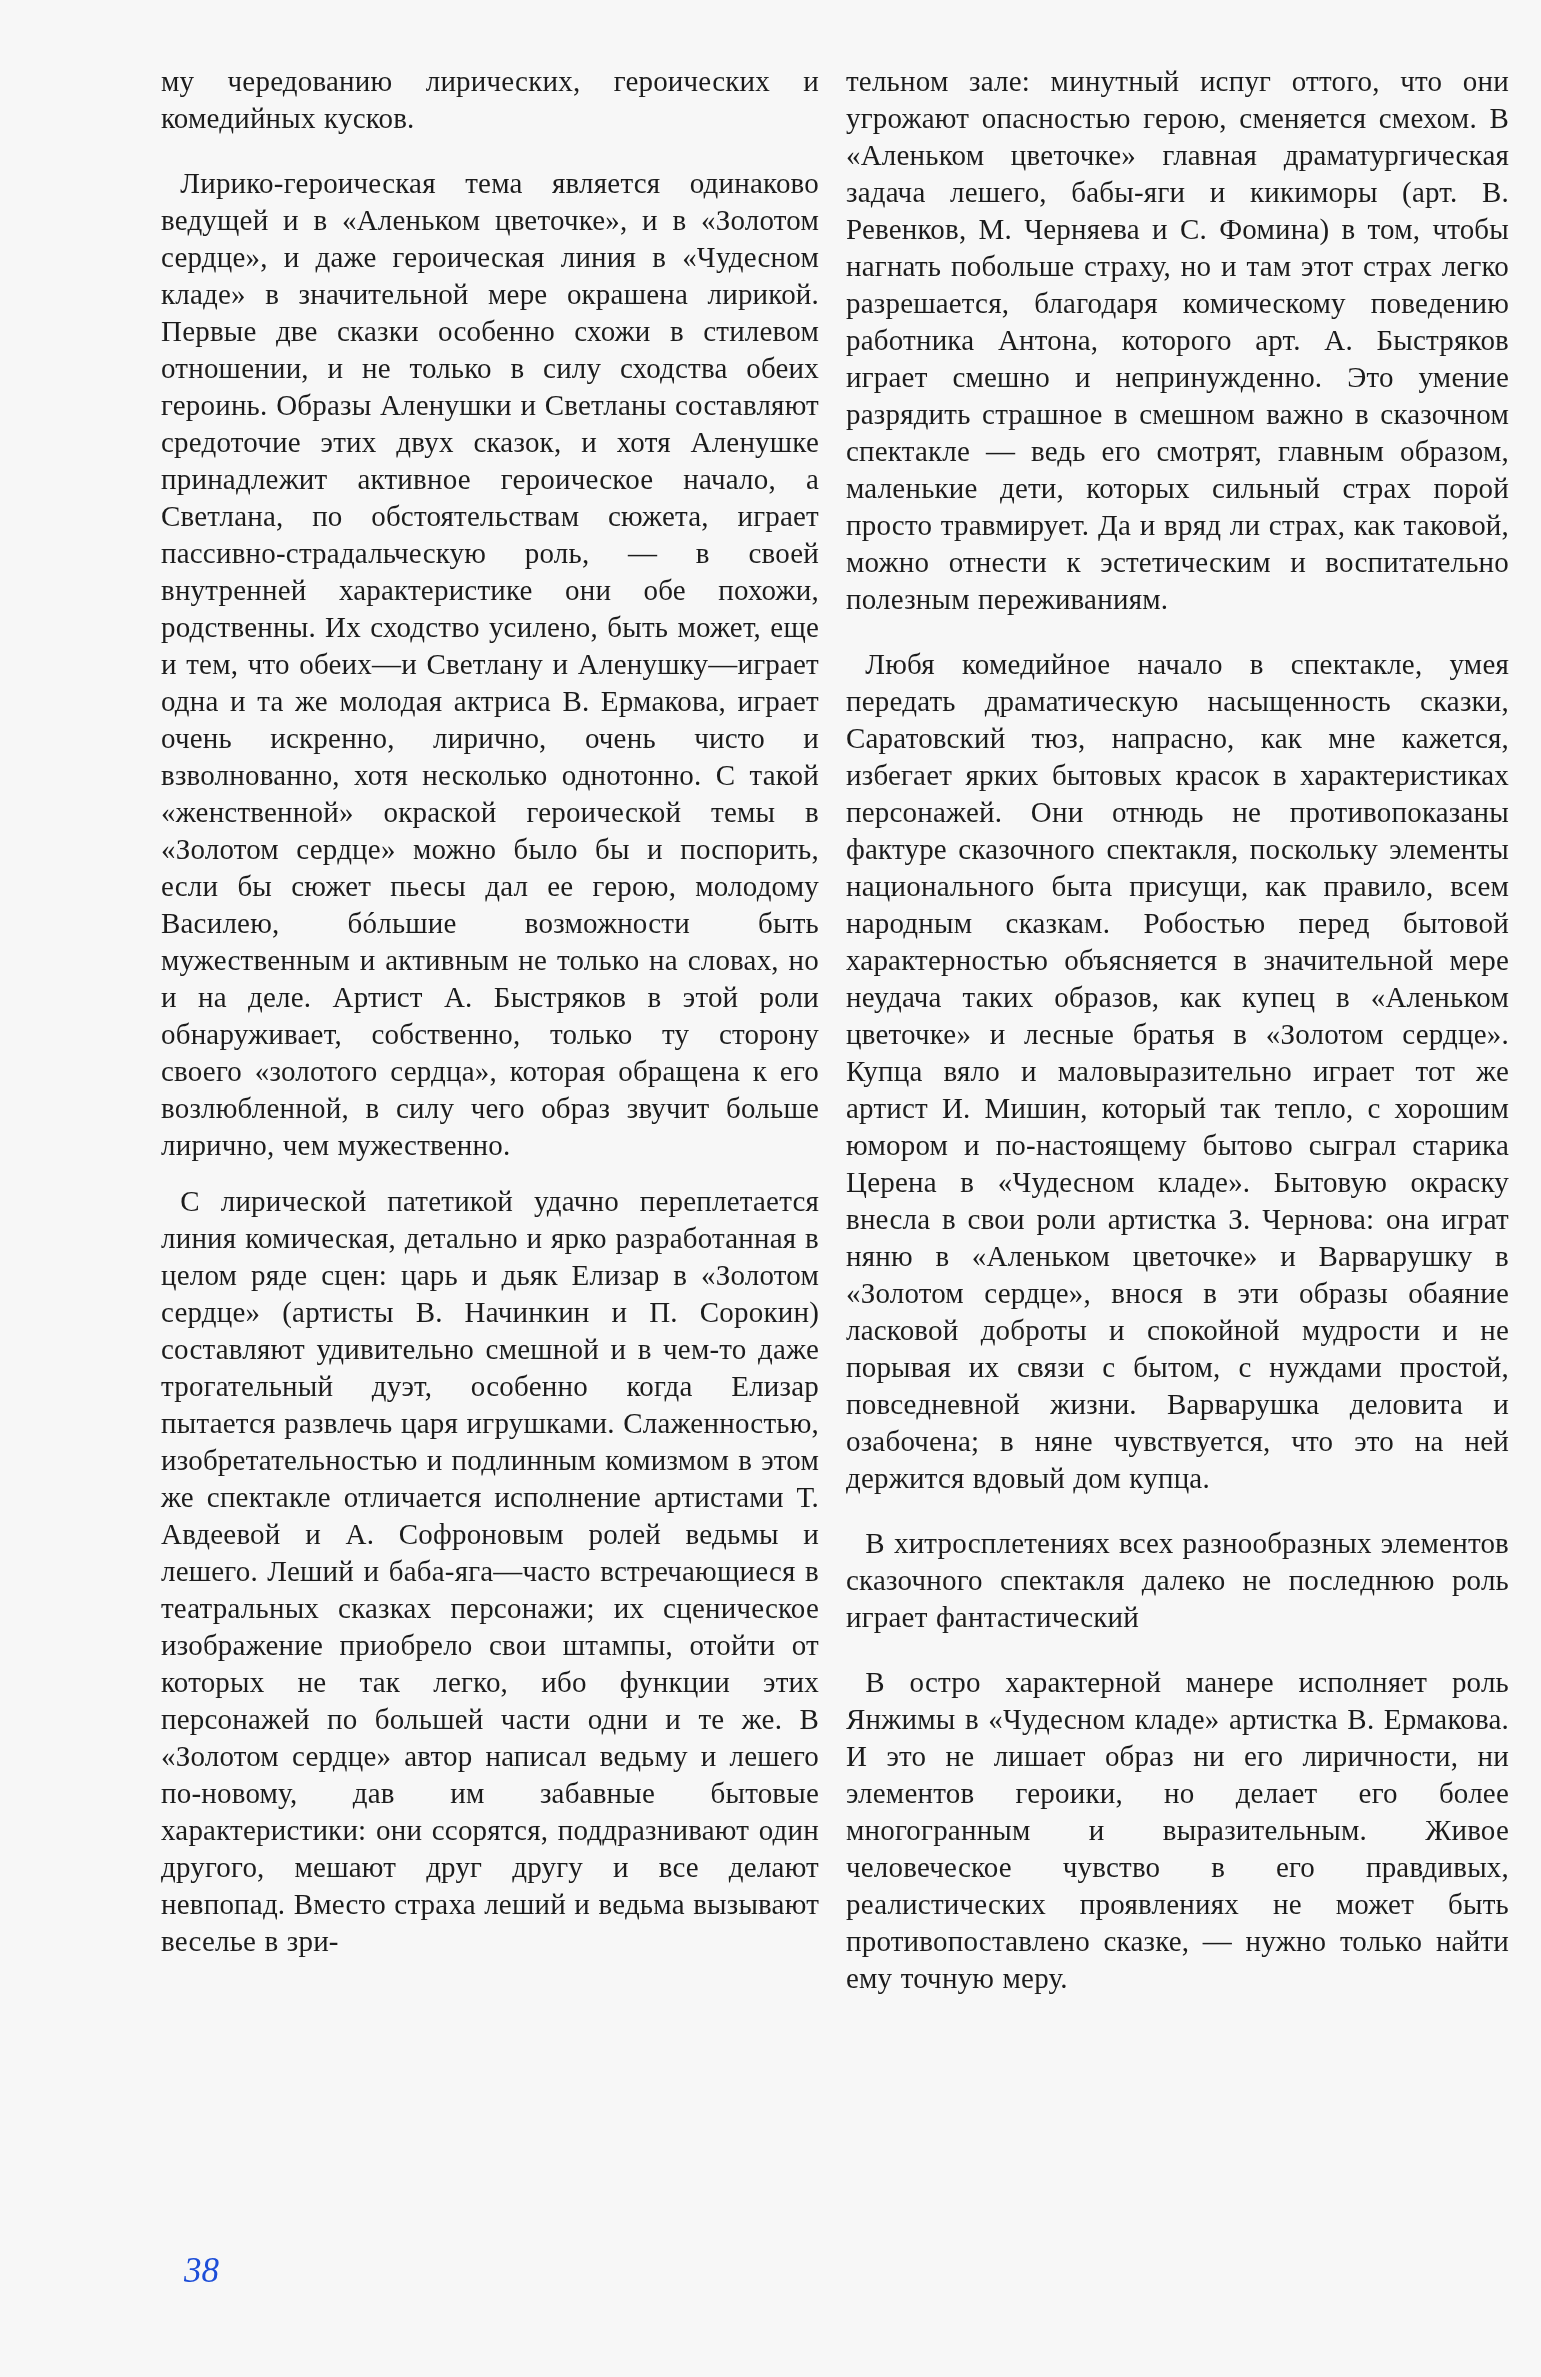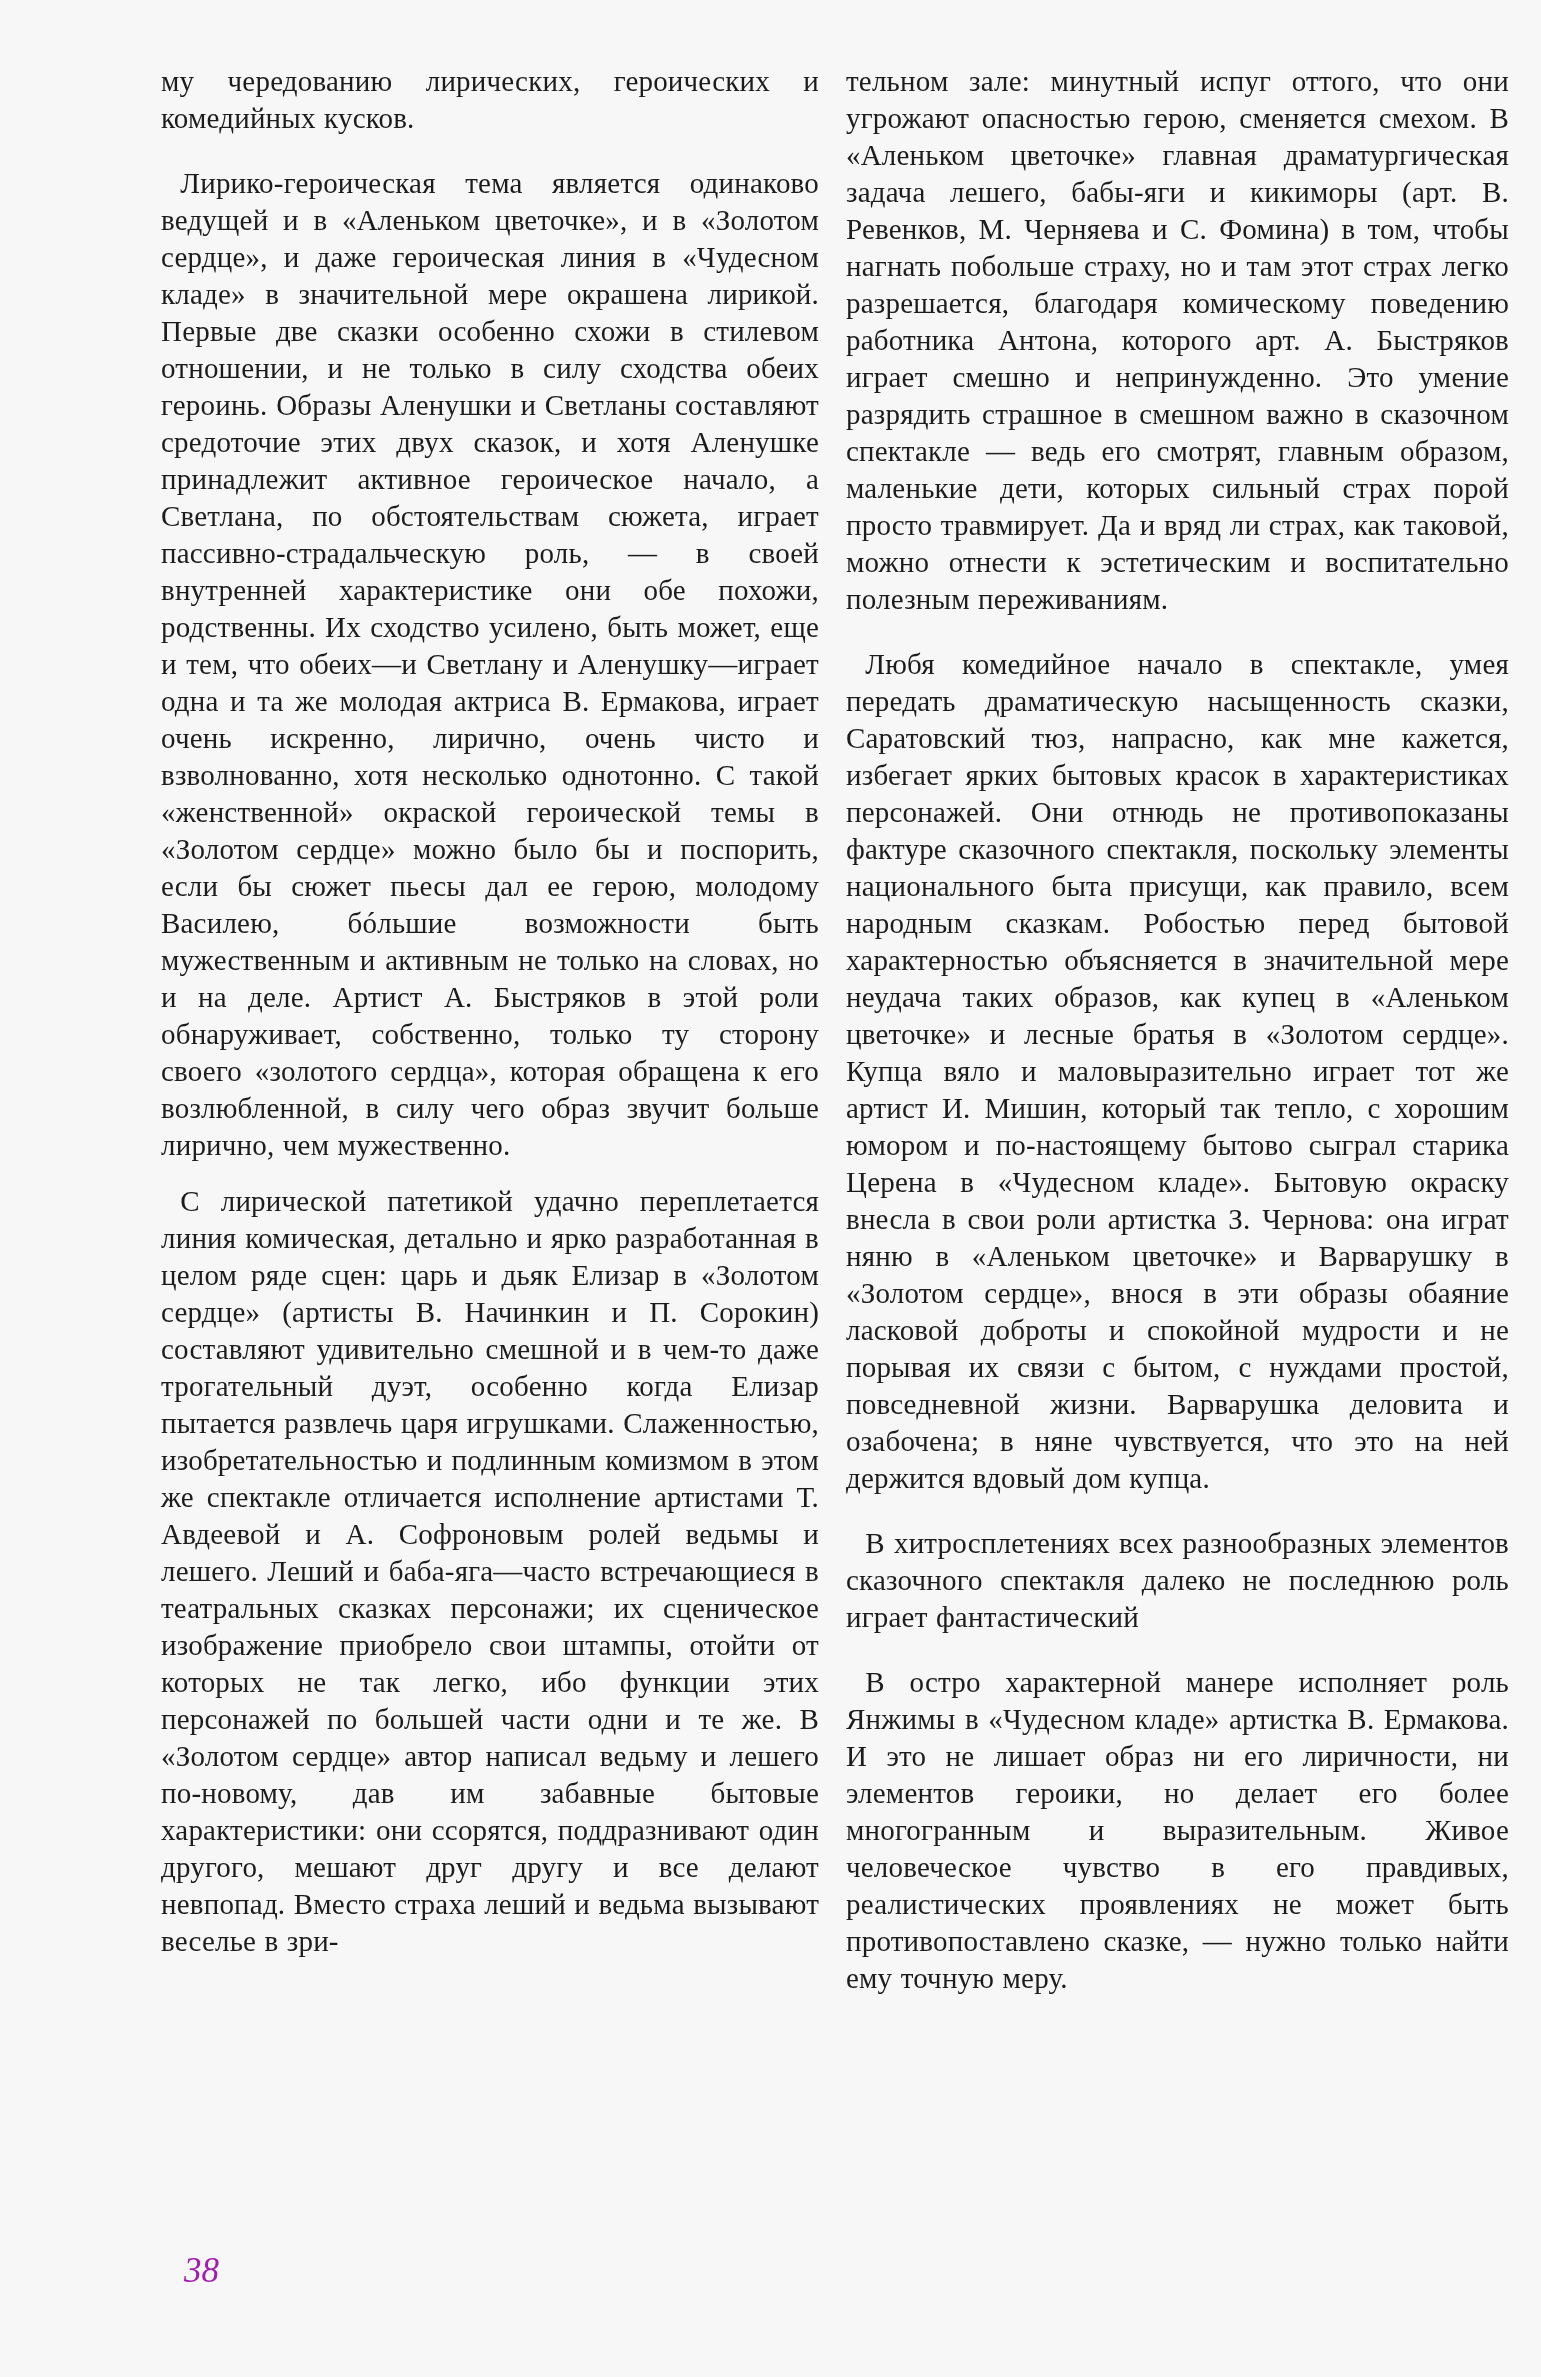--- a/index.html
+++ b/index.html
@@ -40,21 +40,21 @@
   .para.indent { text-indent: 19.3px; }
   .para + .para { margin-top: 28px; }
   .para.big-gap { margin-top: 19.3px !important; }
   .page-number {
     position: absolute;
     left: 184px;
     top: 2251px;
     font-family: "Liberation Serif", "DejaVu Serif", serif;
     font-style: italic;
     font-size: 35px;
-    color: #a21caf;
+    color: #1d4ed8;
   }
 </style>
 </head>
 <body>
 
 <div class="page">
 
   <div class="column col-left">
     <p class="para">му чередованию лирических, героических и комедийных кусков.</p>
     <p class="para indent">Лирико-героическая тема является одинаково ведущей и в «Аленьком цветочке», и в «Золотом сердце», и даже героическая линия в «Чудесном кладе» в значительной мере окрашена лирикой. Первые две сказки особенно схожи в стилевом отношении, и не только в силу сходства обеих героинь. Образы Аленушки и Светланы составляют средоточие этих двух сказок, и хотя Аленушке принадлежит активное героическое начало, а Светлана, по обстоятельствам сюжета, играет пассивно-страдальческую роль, — в своей внутренней характеристике они обе похожи, родственны. Их сходство усилено, быть может, еще и тем, что обеих—и Светлану и Аленушку—играет одна и та же молодая актриса В. Ермакова, играет очень искренно, лирично, очень чисто и взволнованно, хотя несколько однотонно. С такой «женственной» окраской героической темы в «Золотом сердце» можно было бы и поспорить, если бы сюжет пьесы дал ее герою, молодому Василею, бóльшие возможности быть мужественным и активным не только на словах, но и на деле. Артист А. Быстряков в этой роли обнаруживает, собственно, только ту сторону своего «золотого сердца», которая обращена к его возлюбленной, в силу чего образ звучит больше лирично, чем мужественно.</p>

